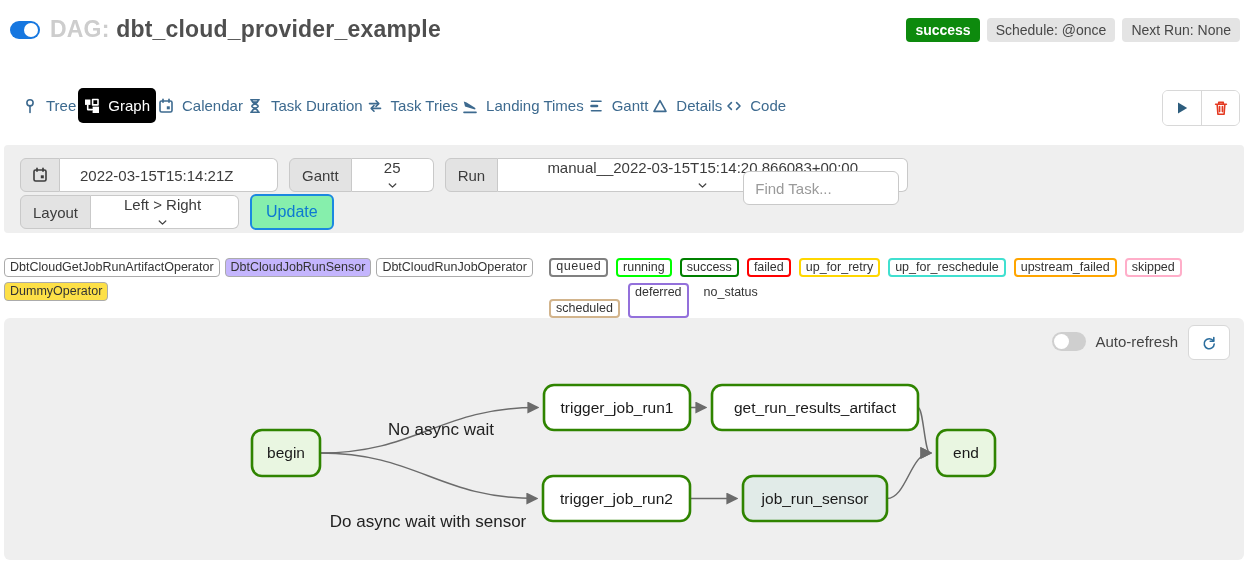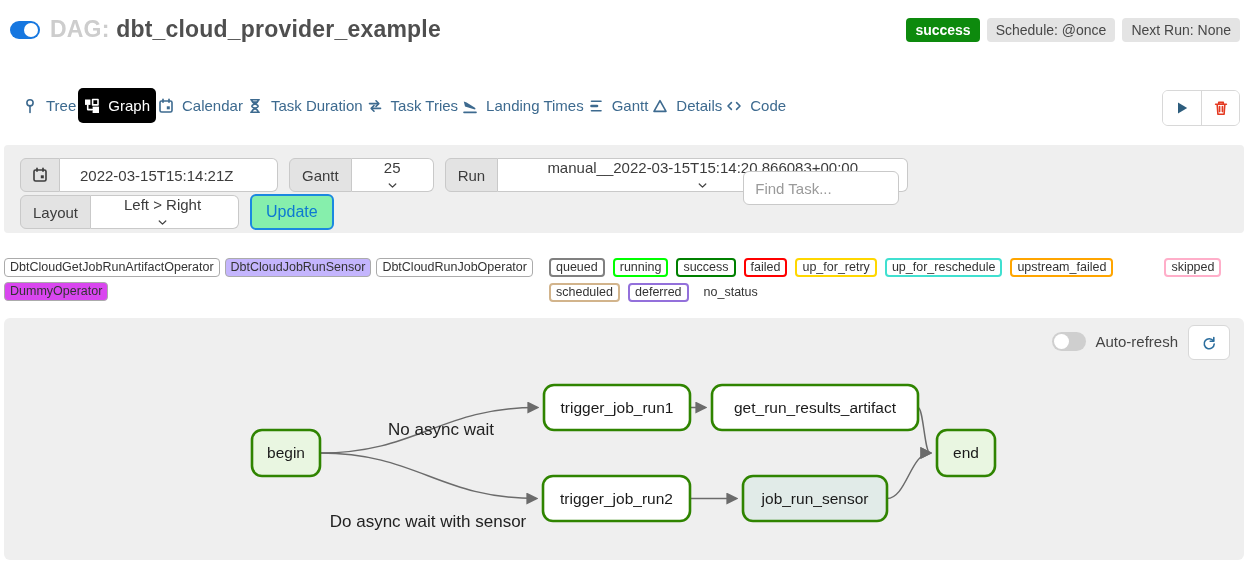--- a/index.html
+++ b/index.html
@@ -242,32 +242,32 @@
         </div>
       </div>
       <button class="update-btn">Update</button>
     </div>
   </div>
 
   <div class="op-legend" id="opLegend">
       <span class="op-badge" style="background: rgb(255, 255, 255);">DbtCloudGetJobRunArtifactOperator</span>
       <span class="op-badge" style="background: #c4b5fd;">DbtCloudJobRunSensor</span>
       <span class="op-badge" style="background: rgb(255, 255, 255);">DbtCloudRunJobOperator</span>
-      <span class="op-badge" style="background: #d946ef;">DummyOperator</span>
+      <span class="op-badge" style="background: #fde047;">DummyOperator</span>
     </div>
   <div class="st-legend" id="stLegend">
-      <span class="st-badge" style="border-color: rgb(128, 128, 128);">queued</span>
+      <span class="st-badge" style="border-color: rgb(128, 128, 128); font-family: Liberation Mono, monospace;">queued</span>
       <span class="st-badge" style="border-color: rgb(0, 255, 0);">running</span>
       <span class="st-badge" style="border-color: rgb(0, 128, 0);">success</span>
       <span class="st-badge" style="border-color: rgb(255, 0, 0);">failed</span>
       <span class="st-badge" style="border-color: rgb(255, 215, 0);">up_for_retry</span>
       <span class="st-badge" style="border-color: rgb(64, 224, 208);">up_for_reschedule</span>
       <span class="st-badge" style="border-color: rgb(255, 165, 0);">upstream_failed</span>
-      <span class="st-badge" style="border-color: rgb(255, 174, 201); margin-left: 43px;">skipped</span>
-      <span class="st-badge" style="border-color: rgb(210, 180, 140);">scheduled</span>
+      <span class="st-badge" style="border-color: rgb(255, 174, 201);">skipped</span>
+      <span class="st-badge" style="border-color: rgb(210, 180, 140); margin-top: 16px;">scheduled</span>
       <span class="st-badge" style="border-color: rgb(147, 112, 219);">deferred</span>
       <span class="st-badge noborder">no_status</span>
     </div>
 
   <div class="graph-panel">
     <svg class="graph-svg" id="dagSvg" viewBox="0 0 1240 242">
         <defs>
           <marker id="arr" viewBox="0 0 10 10" refX="8" refY="5" markerWidth="8" markerHeight="8" orient="auto-start-reverse">
             <path d="M0 0L10 5L0 10z" fill="#6b6b6b"></path>
           </marker>

